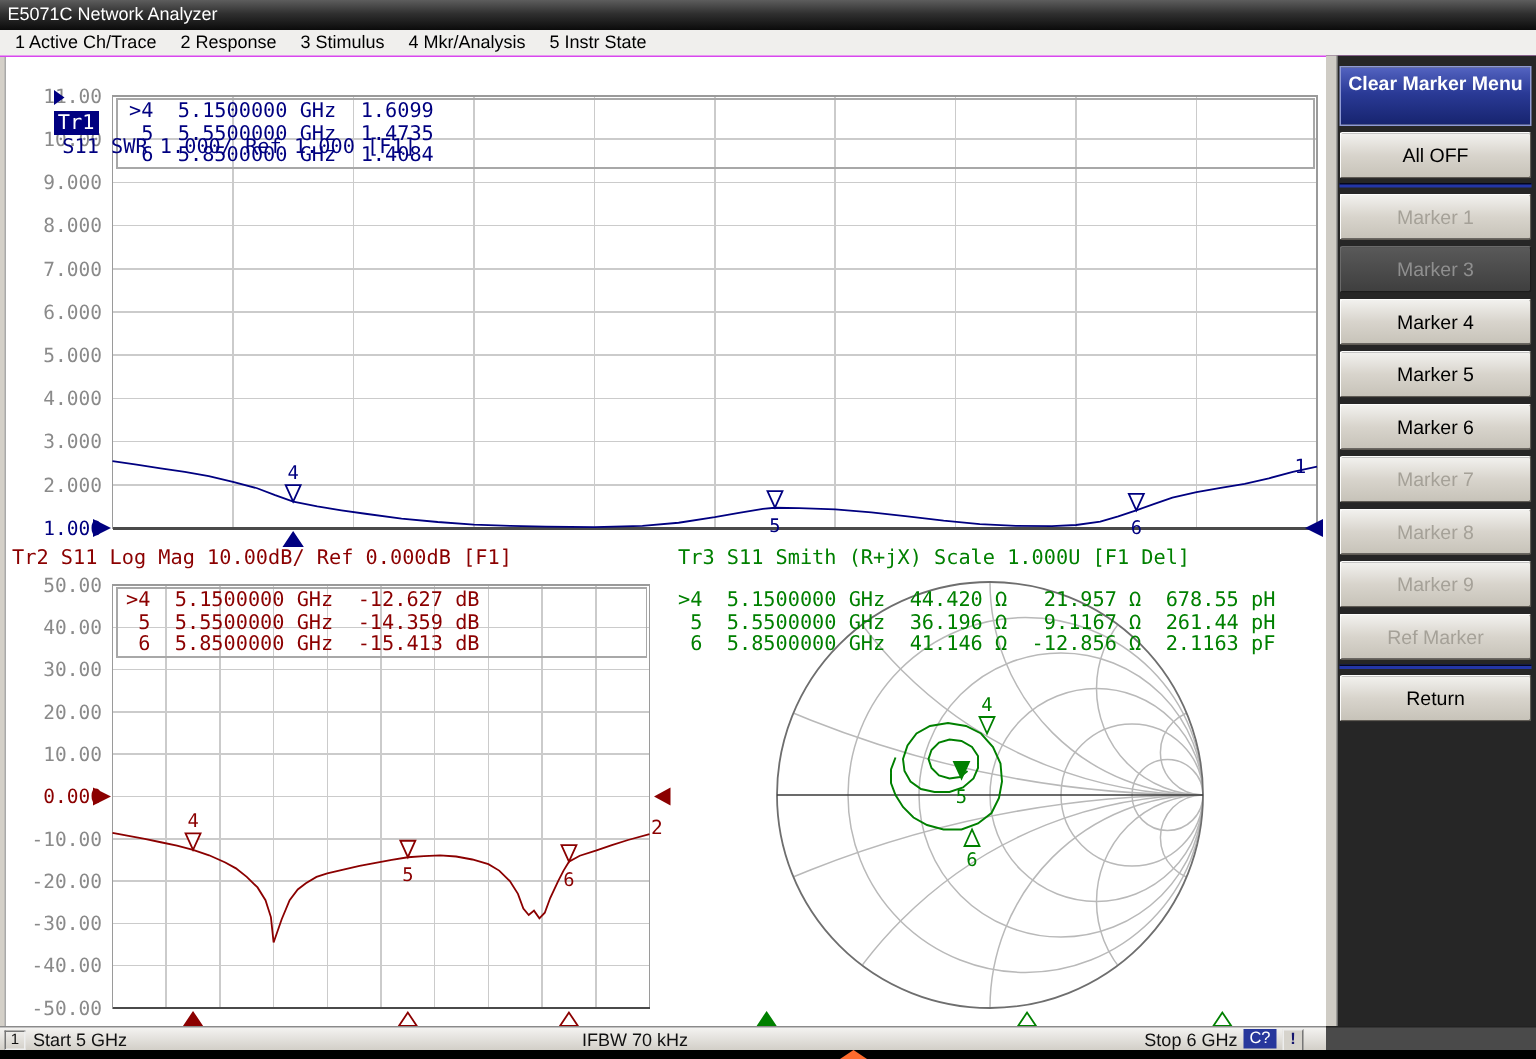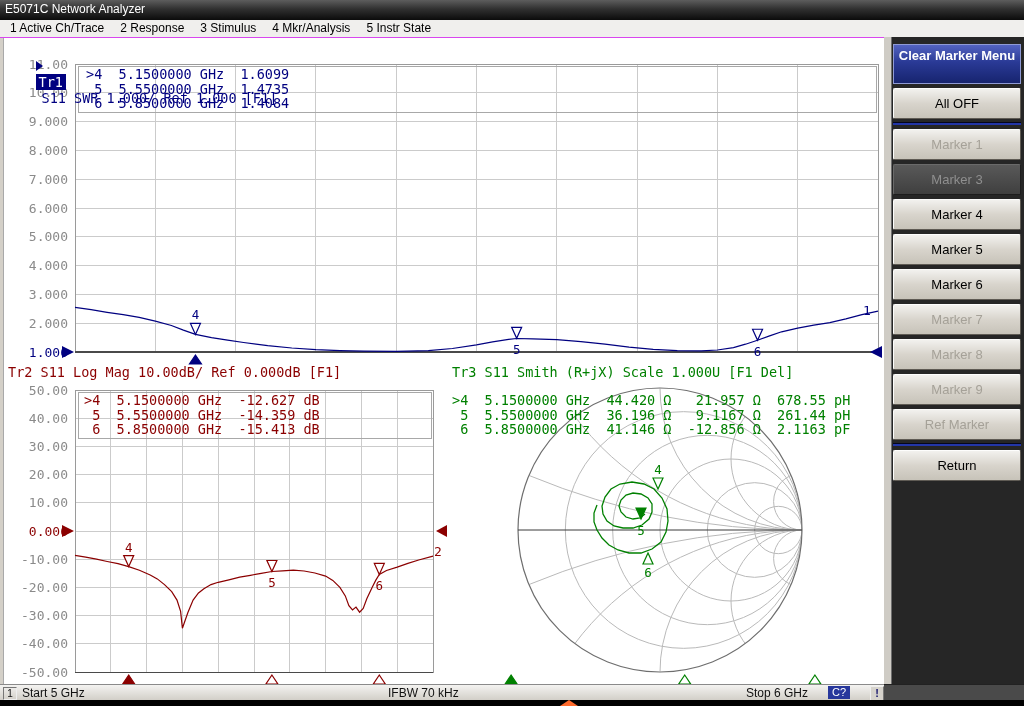--- a/index.html
+++ b/index.html
@@ -44,21 +44,21 @@
   .sbtn.selected{background:linear-gradient(180deg,#595959,#3f3f3f);color:#8f8f8f;
                  border-color:#6a6a6a #1d1d1d #1d1d1d #6a6a6a;}
   .sep{height:2px;margin-top:3px;background:#2336a8;border-top:1px solid #05071d;}
   .statusbar{position:absolute;left:0;top:684px;width:884px;height:16px;box-sizing:border-box;
              background:linear-gradient(180deg,#f4f3f1,#d2cfc8);border-top:1px solid #8a8a8a;
              font-size:12px;color:#111;}
   .ch-box{position:absolute;left:3px;top:2px;width:12px;height:11px;border:1px solid;
           border-color:#777 #eee #eee #777;text-align:center;font-size:10px;line-height:11px;}
   .st-start{position:absolute;left:22px;top:1px;}
   .st-ifbw{position:absolute;left:388px;top:1px;}
-  .st-right{position:absolute;right:0;top:1px;display:flex;gap:20px;align-items:flex-start;height:13px;}
+  .st-right{position:absolute;right:15px;top:1px;display:flex;gap:4px;align-items:flex-start;height:13px;}
   .c-badge{background:#27379c;color:#fff;font-size:11px;padding:0 4px;height:13px;line-height:13px;}
   .alert-box{width:12px;height:13px;border:1px solid;border-color:#eee #777 #777 #eee;
              background:#d6d3cc;text-align:center;font-size:11px;line-height:13px;color:#16166e;font-weight:bold;}
   .corner{position:absolute;left:884px;top:684px;width:140px;height:16px;background:#4a4a4a;border-top:1px solid #222;}
   .taskbar{position:absolute;left:0;top:700px;width:1024px;height:6px;background:#000;}
   .peek{position:absolute;left:560px;top:700px;width:0;height:0;border-left:9px solid transparent;
         border-right:9px solid transparent;border-bottom:6px solid #ff6b2d;}
 </style>
 </head>
 <body>

